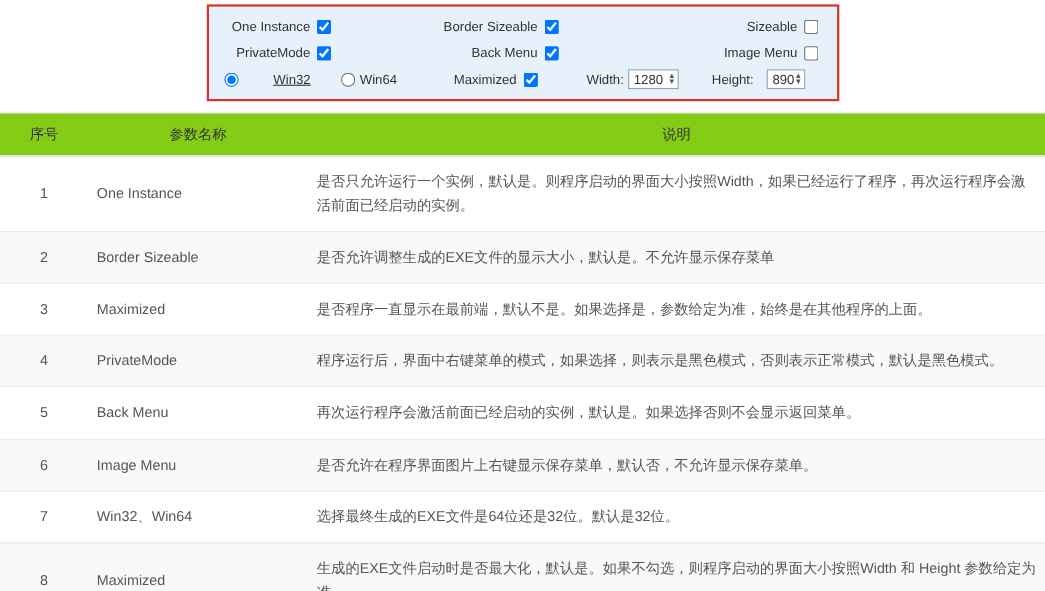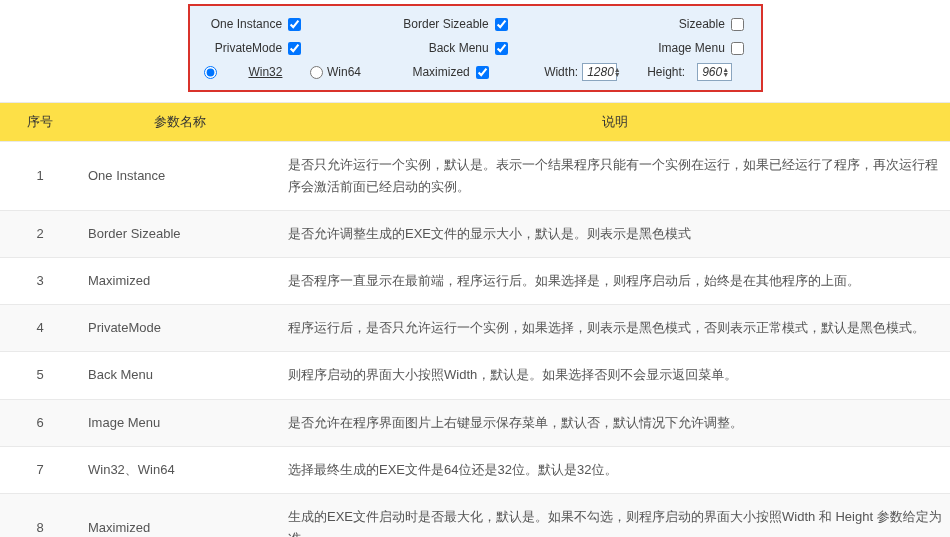--- a/index.html
+++ b/index.html
@@ -43,25 +43,24 @@
     margin: 0;
     width: 13px;
     height: 13px;
   }
   .numfield {
     display: inline-flex;
     align-items: center;
     border: 1px solid #8aa5bf;
     background: #fff;
     height: 18px;
-    width: 35px;
+    width: 46px;
     padding: 0 2px 0 4px;
     font-size: 12px;
     justify-content: space-between;
-    font-style: italic;
   }
   .numfield .spin {
     display: flex;
     flex-direction: column;
     line-height: 5px;
     font-size: 7px;
     color: #555;
   }
   .spin span { cursor: pointer; }
   .col-a { width: 90px; }
@@ -78,21 +77,21 @@
     border-collapse: collapse;
     font-size: 13px;
   }
   table.desc th {
     font-weight: normal;
     border-top: 1px solid #e9e9e9;
     border-bottom: 1px solid #e9e9e9;
     padding: 10px 8px;
     text-align: center;
     color: #333;
-    background: #fde047;
+    background: #84cc16;
   }
   table.desc td {
     border-bottom: 1px solid #e9e9e9;
     padding: 12px 8px;
     vertical-align: middle;
     line-height: 1.7;
     color: #555;
   }
   table.desc td.c1 { width: 80px; text-align: center; }
   table.desc td.c2 { width: 200px; }
@@ -175,21 +174,21 @@
           <span>1280</span>
           <span class="spin">
               <span>▲</span>
               <span>▼</span>
             </span>
         </div>
       </div>
       <div class="cell col-g" style="justify-content:flex-end; gap:12px;margin-left:29px;">
         <label>Height:</label>
         <div class="numfield">
-          <span>960</span>
+          <span>890</span>
           <span class="spin">
               <span>▲</span>
               <span>▼</span>
             </span>
         </div>
       </div>
       <div class="cell col-h"></div>
     </div>
   </div>
 </div>
@@ -199,46 +198,46 @@
     <tr>
       <th>序号</th>
       <th>参数名称</th>
       <th>说明</th>
     </tr>
   </thead>
   <tbody id="table-body">
       <tr>
         <td class="c1">1</td>
         <td class="c2">One Instance</td>
-        <td class="c3">是否只允许运行一个实例，默认是。表示一个结果程序只能有一个实例在运行，如果已经运行了程序，再次运行程序会激活前面已经启动的实例。</td>
+        <td class="c3">是否只允许运行一个实例，默认是。则程序启动的界面大小按照Width，如果已经运行了程序，再次运行程序会激活前面已经启动的实例。</td>
       </tr>
       <tr>
         <td class="c1">2</td>
         <td class="c2">Border Sizeable</td>
-        <td class="c3">是否允许调整生成的EXE文件的显示大小，默认是。则表示是黑色模式</td>
+        <td class="c3">是否允许调整生成的EXE文件的显示大小，默认是。不允许显示保存菜单</td>
       </tr>
       <tr>
         <td class="c1">3</td>
         <td class="c2">Maximized</td>
-        <td class="c3">是否程序一直显示在最前端，程序运行后。如果选择是，则程序启动后，始终是在其他程序的上面。</td>
+        <td class="c3">是否程序一直显示在最前端，默认不是。如果选择是，参数给定为准，始终是在其他程序的上面。</td>
       </tr>
       <tr>
         <td class="c1">4</td>
         <td class="c2">PrivateMode</td>
-        <td class="c3">程序运行后，是否只允许运行一个实例，如果选择，则表示是黑色模式，否则表示正常模式，默认是黑色模式。</td>
+        <td class="c3">程序运行后，界面中右键菜单的模式，如果选择，则表示是黑色模式，否则表示正常模式，默认是黑色模式。</td>
       </tr>
       <tr>
         <td class="c1">5</td>
         <td class="c2">Back Menu</td>
-        <td class="c3">则程序启动的界面大小按照Width，默认是。如果选择否则不会显示返回菜单。</td>
+        <td class="c3">再次运行程序会激活前面已经启动的实例，默认是。如果选择否则不会显示返回菜单。</td>
       </tr>
       <tr>
         <td class="c1">6</td>
         <td class="c2">Image Menu</td>
-        <td class="c3">是否允许在程序界面图片上右键显示保存菜单，默认否，默认情况下允许调整。</td>
+        <td class="c3">是否允许在程序界面图片上右键显示保存菜单，默认否，不允许显示保存菜单。</td>
       </tr>
       <tr>
         <td class="c1">7</td>
         <td class="c2">Win32、Win64</td>
         <td class="c3">选择最终生成的EXE文件是64位还是32位。默认是32位。</td>
       </tr>
       <tr>
         <td class="c1">8</td>
         <td class="c2">Maximized</td>
         <td class="c3">生成的EXE文件启动时是否最大化，默认是。如果不勾选，则程序启动的界面大小按照Width 和 Height 参数给定为准。</td>

